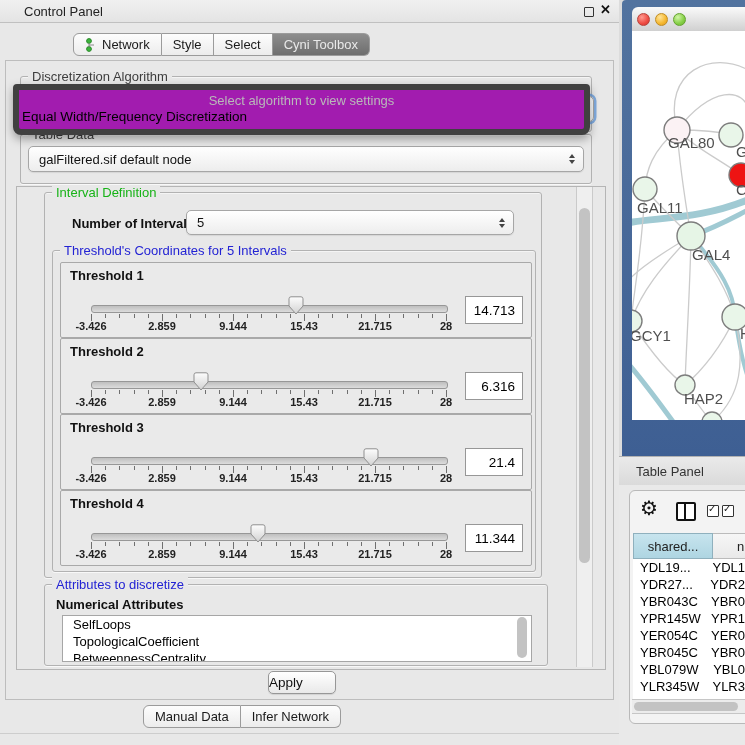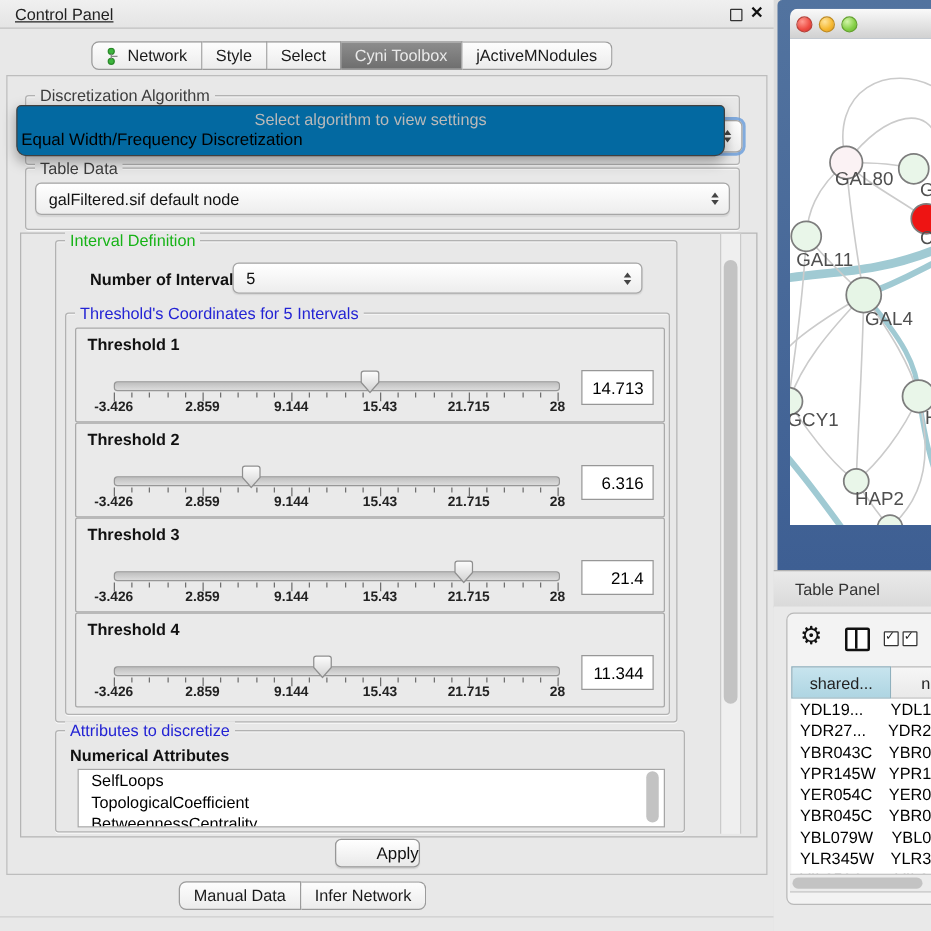--- a/index.html
+++ b/index.html
@@ -3,21 +3,21 @@
 <meta charset="utf-8">
 <style>
   html,body{margin:0;padding:0;}
   #app{position:relative;width:745px;height:745px;background:#e8e8e8;overflow:hidden;
        font-family:"Liberation Sans",sans-serif;color:#1a1a1a;font-size:13px;}
   .abs{position:absolute;}
 
   
   .titlebar{left:0;top:0;width:619px;height:22px;background:linear-gradient(#f0f0f0,#e4e4e4);
             border-bottom:1px solid #c0c0c0;display:flex;align-items:center;}
-  .titlebar .t{margin-left:12px;font-size:13px;color:#222;text-decoration:underline;}
+  .titlebar .t{margin-left:24px;font-size:13px;color:#222;}
   .float-ic{position:absolute;left:584px;top:7px;width:8px;height:8px;border:1.5px solid #333;border-radius:1px;}
   .close-ic{position:absolute;left:600px;top:2px;font-size:13px;font-weight:bold;color:#111;}
 
   .tabbar{display:flex;height:23px;justify-content:flex-end;}
   .tab{display:flex;align-items:center;padding:0 11px;font-size:13px;color:#1a1a1a;
        background:linear-gradient(#fdfdfd,#ececec);border:1px solid #9b9b9b;border-left:none;cursor:default;white-space:nowrap;}
   .tab:first-child{border-left:1px solid #9b9b9b;border-radius:6px 0 0 6px;}
   .tab:last-child{border-radius:0 6px 6px 0;}
   .tab.sel{background:linear-gradient(#8d8d8d,#6e6e6e);color:#e9e9e9;}
   .tab .tic{margin-right:6px;display:inline-flex;}
@@ -31,21 +31,21 @@
   .gt-blue{color:#2323d4;}
 
   .combo{background:linear-gradient(#ffffff,#ededed);border:1px solid #a6a6a6;border-radius:5px;
          display:flex;align-items:center;padding:0 26px 0 10px;font-size:13px;color:#111;box-shadow:0 1px 1px rgba(0,0,0,.08);}
   .spin{position:absolute;right:8px;top:50%;transform:translateY(-50%);display:flex;flex-direction:column;gap:2px;}
   .tri-up{width:0;height:0;border-left:3.5px solid transparent;border-right:3.5px solid transparent;border-bottom:4.5px solid #444;}
   .tri-dn{width:0;height:0;border-left:3.5px solid transparent;border-right:3.5px solid transparent;border-top:4.5px solid #444;}
   .focusring{box-shadow:0 0 0 2.5px rgba(110,160,220,.85);}
 
   
-  .popup{left:13px;top:84px;width:565px;background:#0369a1;border:1px solid #404040;border-radius:4px 4px 8px 8px;
+  .popup{left:13px;top:84px;width:565px;background:#a21caf;border:6px solid #404040;border-radius:4px 4px 8px 8px;
          box-shadow:0 4px 10px rgba(0,0,0,.35);z-index:30;padding:3px 0 4px 0;}
   .popup-prompt{text-align:center;color:#b9b9b9;font-size:13px;line-height:16px;}
   .popup-opt{font-size:13.5px;line-height:15.5px;padding:0 3px;color:#000;}
   .popup-opt.b{font-weight:bold;}
 
   
   .thr{position:absolute;left:60px;width:470px;height:74px;border:1px solid #a9a9a9;background:#eaeaea;border-radius:2px;}
   .thr-title{position:absolute;left:9px;top:5px;font-weight:bold;font-size:13px;color:#111;}
   .track{position:absolute;left:30px;top:42px;width:355px;height:6px;border-radius:3px;
          background:linear-gradient(#bfbfbf,#dcdcdc);border:1px solid #979797;}
@@ -55,21 +55,21 @@
   .valbox{position:absolute;left:404px;top:33px;width:58px;height:28px;border:1px solid #979797;background:#fff;
           font-size:13.5px;color:#000;text-align:right;box-sizing:border-box;padding:6px 7px 0 0;}
 
   
   .numlist{left:62px;top:615px;width:468px;height:45px;background:#fff;border:1px solid #a6a6a6;overflow:hidden;}
   .numlist .item{padding-left:10px;font-size:13px;line-height:17px;color:#000;white-space:nowrap;}
 
   .vthumb{background:#c3c3c3;border-radius:6px;}
   .sbtrack{background:#efefef;border-left:1px solid #cacaca;border-right:1px solid #cacaca;}
 
-  .btn{display:flex;align-items:center;justify-content:flex-end;background:linear-gradient(#ffffff,#e9e9e9);
+  .btn{display:flex;align-items:center;justify-content:flex-start;background:linear-gradient(#ffffff,#e9e9e9);
        border:1px solid #979797;border-radius:5px;font-size:13.5px;color:#111;box-shadow:0 1px 1px rgba(0,0,0,.1);}
 
   
   .rightbg{left:619px;top:0;width:126px;height:745px;background:#dcdcdc;}
   .bluewin{left:622px;top:0;width:123px;height:456px;background:linear-gradient(180deg,#52739f,#3e5f93);border-radius:4px 0 0 0;}
   .mactb{left:632px;top:7px;width:113px;height:24px;background:linear-gradient(#fafafa,#d0d0d0);
          border-bottom:1px solid #9e9e9e;border-radius:6px 0 0 0;display:flex;align-items:center;}
   .light{width:13px;height:13px;border-radius:50%;margin-left:5px;}
   .l-red{background:radial-gradient(circle at 35% 30%,#ff9a90,#ee4b42 60%,#c33);border:1px solid #b8423a;box-sizing:border-box;}
   .l-yel{background:radial-gradient(circle at 35% 30%,#ffe49a,#f5b72e 60%,#d9972a);border:1px solid #c08c22;box-sizing:border-box;}
@@ -123,23 +123,20 @@
         <span>Network</span>
       </div>
       <div class="tab">
         <span>Style</span>
       </div>
       <div class="tab">
         <span>Select</span>
       </div>
       <div class="tab sel">
         <span>Cyni Toolbox</span>
-      </div>
-      <div class="tab">
-        <span>jActiveMNodules</span>
       </div>
     </div>
 
   <div class="abs content"></div>
 
   <div class="abs groupbox" style="left:20px;top:76px;width:570px;height:54px;">
     <span class="gtitle gt-dark">Discretization Algorithm</span>
   </div>
 
   <div class="abs combo focusring" style="left:26px;top:96px;width:530px;height:24px;">

